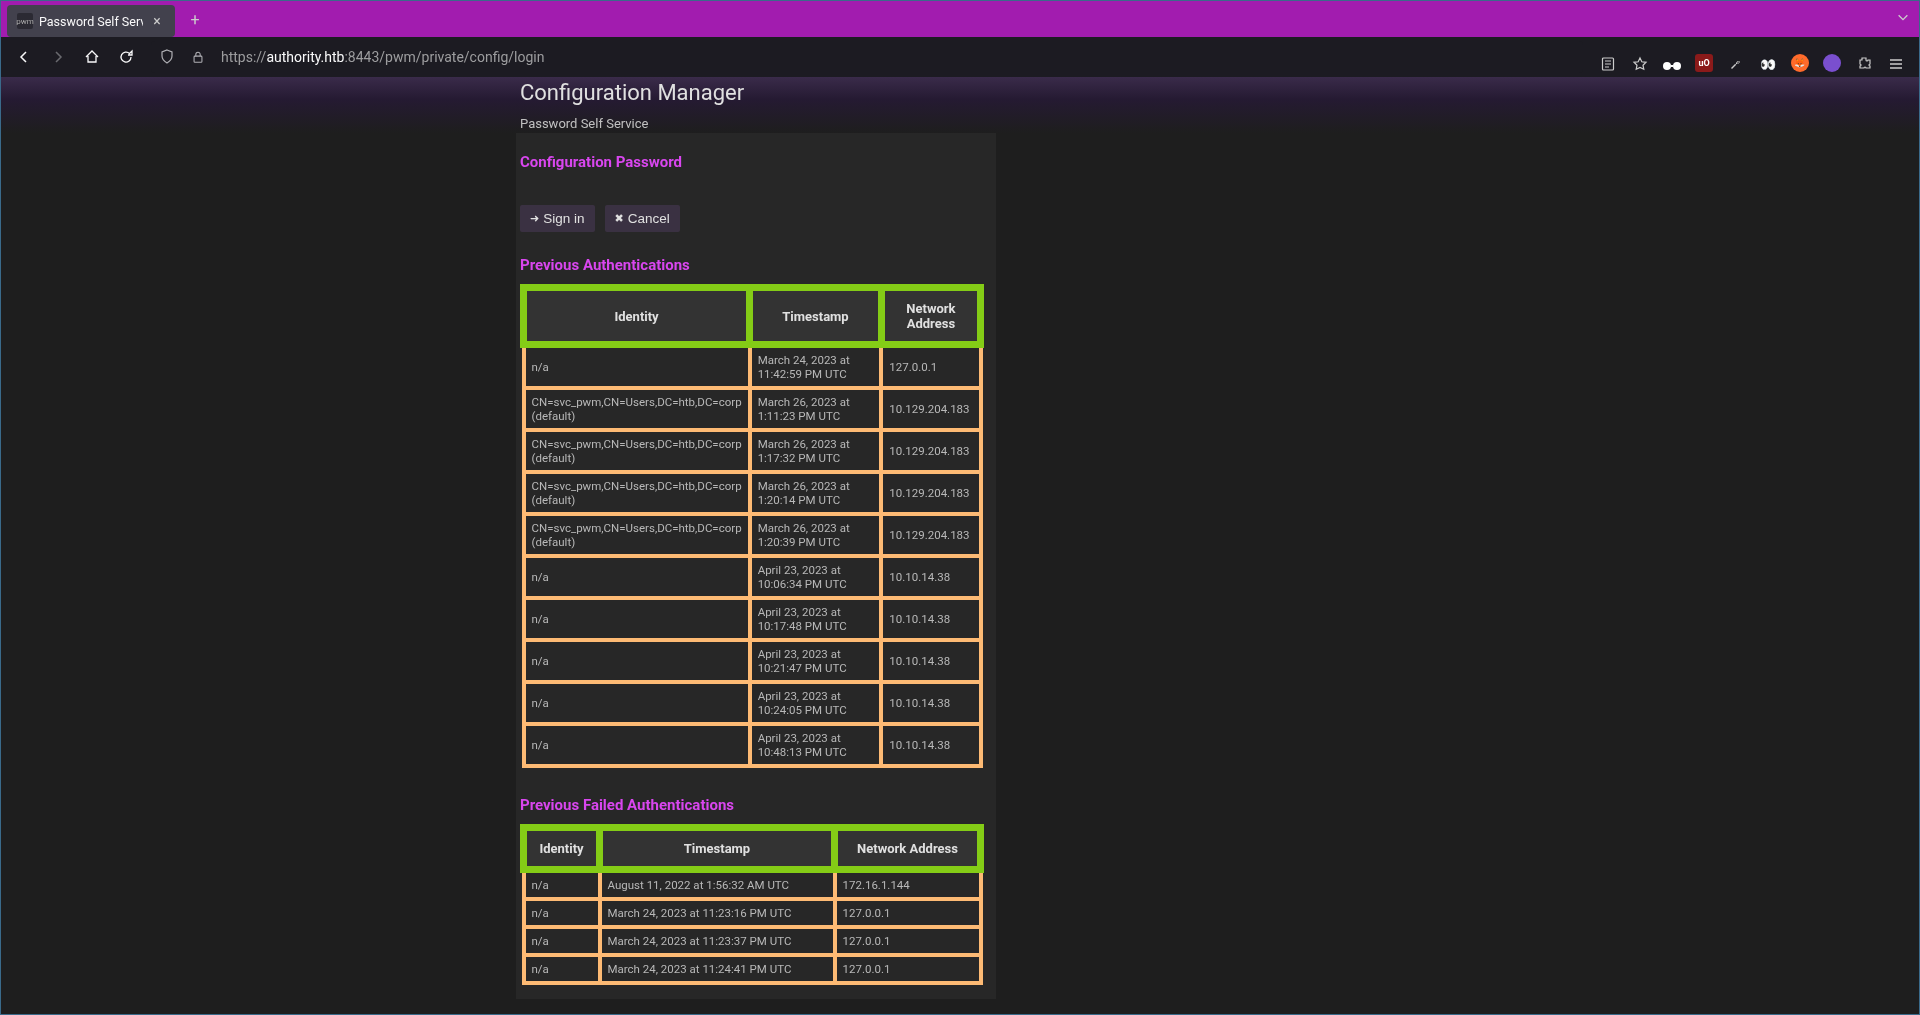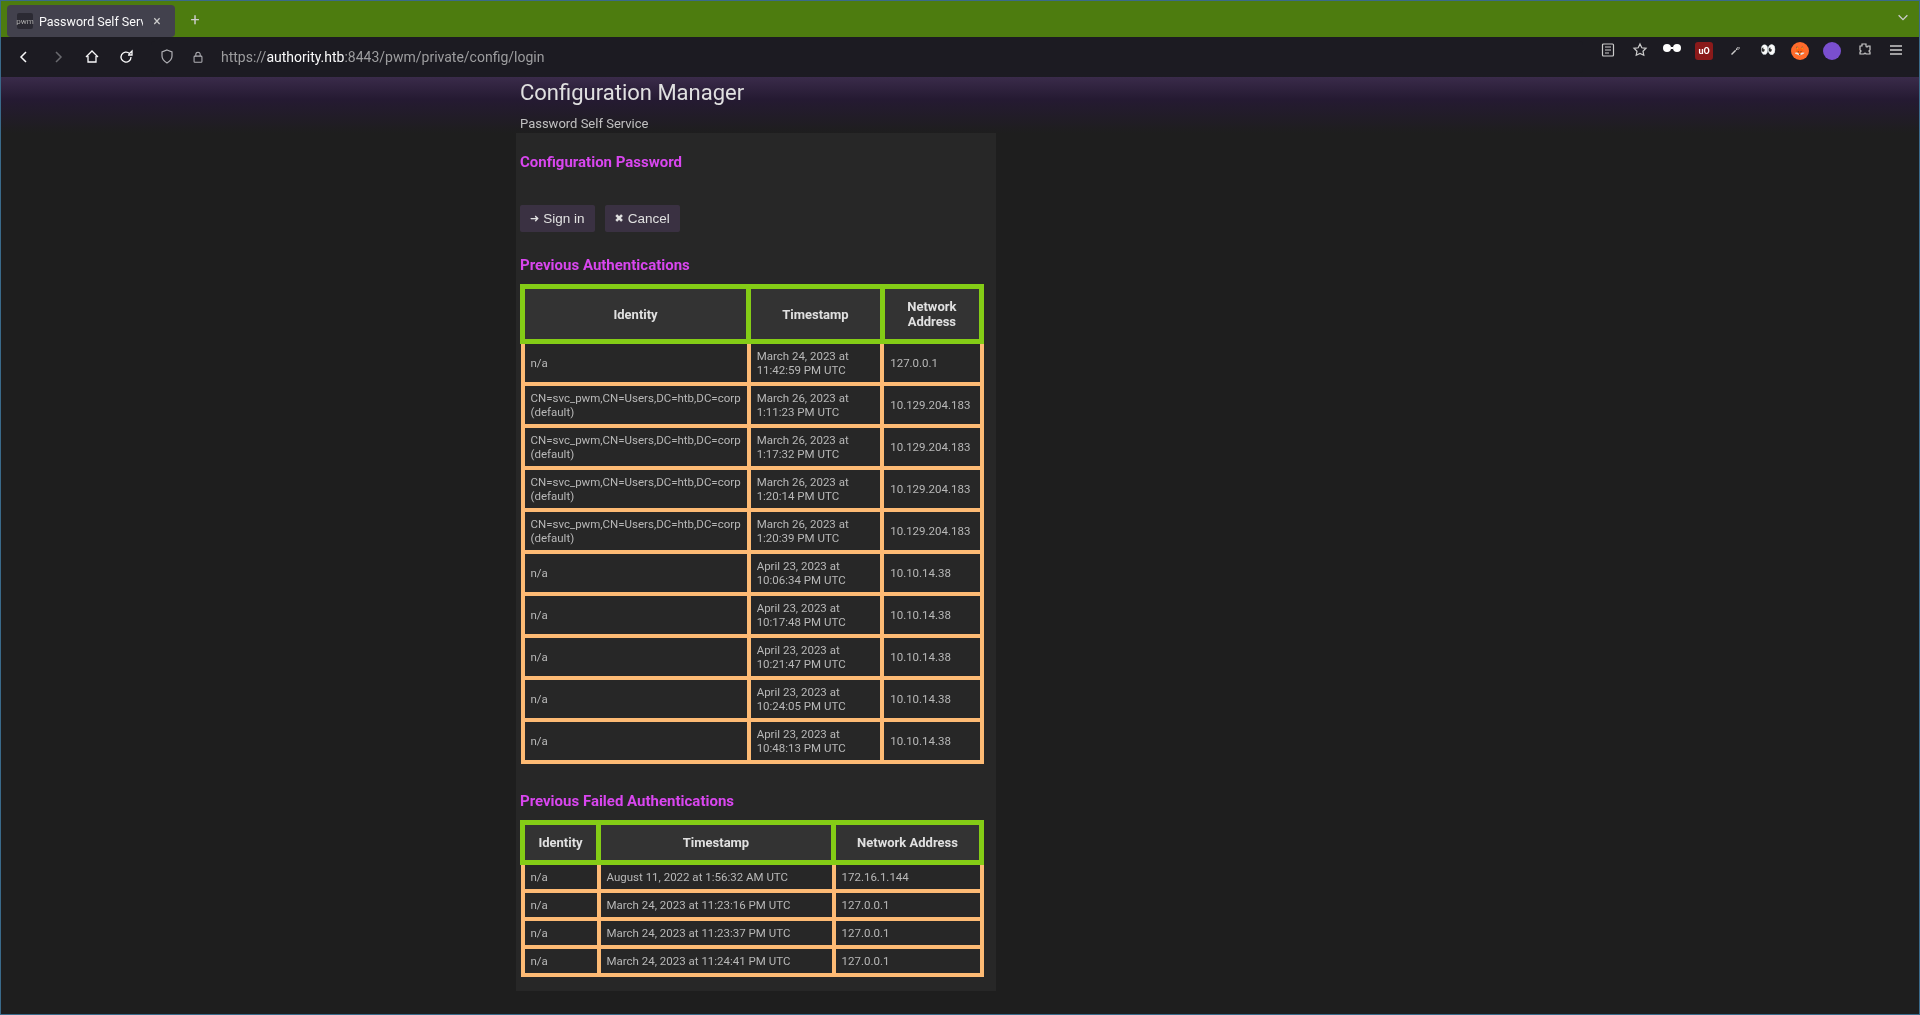--- a/index.html
+++ b/index.html
@@ -13,21 +13,21 @@
       background: #1c1b22;
       color: #d0d0d0;
       width: 1920px;
       height: 1015px;
       overflow: hidden;
       border: 1px solid #3a6a8a;
     }
 
     
     .browser-chrome {
-      background: #4d7c0f;
+      background: #a21caf;
     }
     
     .tab-bar {
       display: flex;
       align-items: center;
       height: 36px;
       padding: 0 6px;
     }
     
     .tab {
@@ -134,21 +134,21 @@
     .toolbar-icons {
       display: flex;
       gap: 2px;
       align-items: center;
     }
     
     .toolbar-icon {
       width: 30px;
       height: 30px;
       display: flex;
-      align-items: flex-start;
+      align-items: flex-end;
       justify-content: center;
       cursor: pointer;
       border-radius: 4px;
     }
     
     .ext-icon {
       width: 18px;
       height: 18px;
       border-radius: 3px;
       display: flex;
@@ -251,21 +251,21 @@
       border-collapse: collapse;
       font-size: 11.5px;
     }
     
     .data-table th {
       background: #333333;
       color: #e0e0e0;
       font-weight: bold;
       padding: 10px 6px;
       font-size: 13px;
-      border: 5px solid #84cc16;
+      border: 7px solid #84cc16;
     }
     
     .data-table td {
       padding: 5px 6px;
       border: 4px solid #fdba74;
       color: #b8b8b8;
       vertical-align: middle;
       margin-left: 9px;
     }
     

